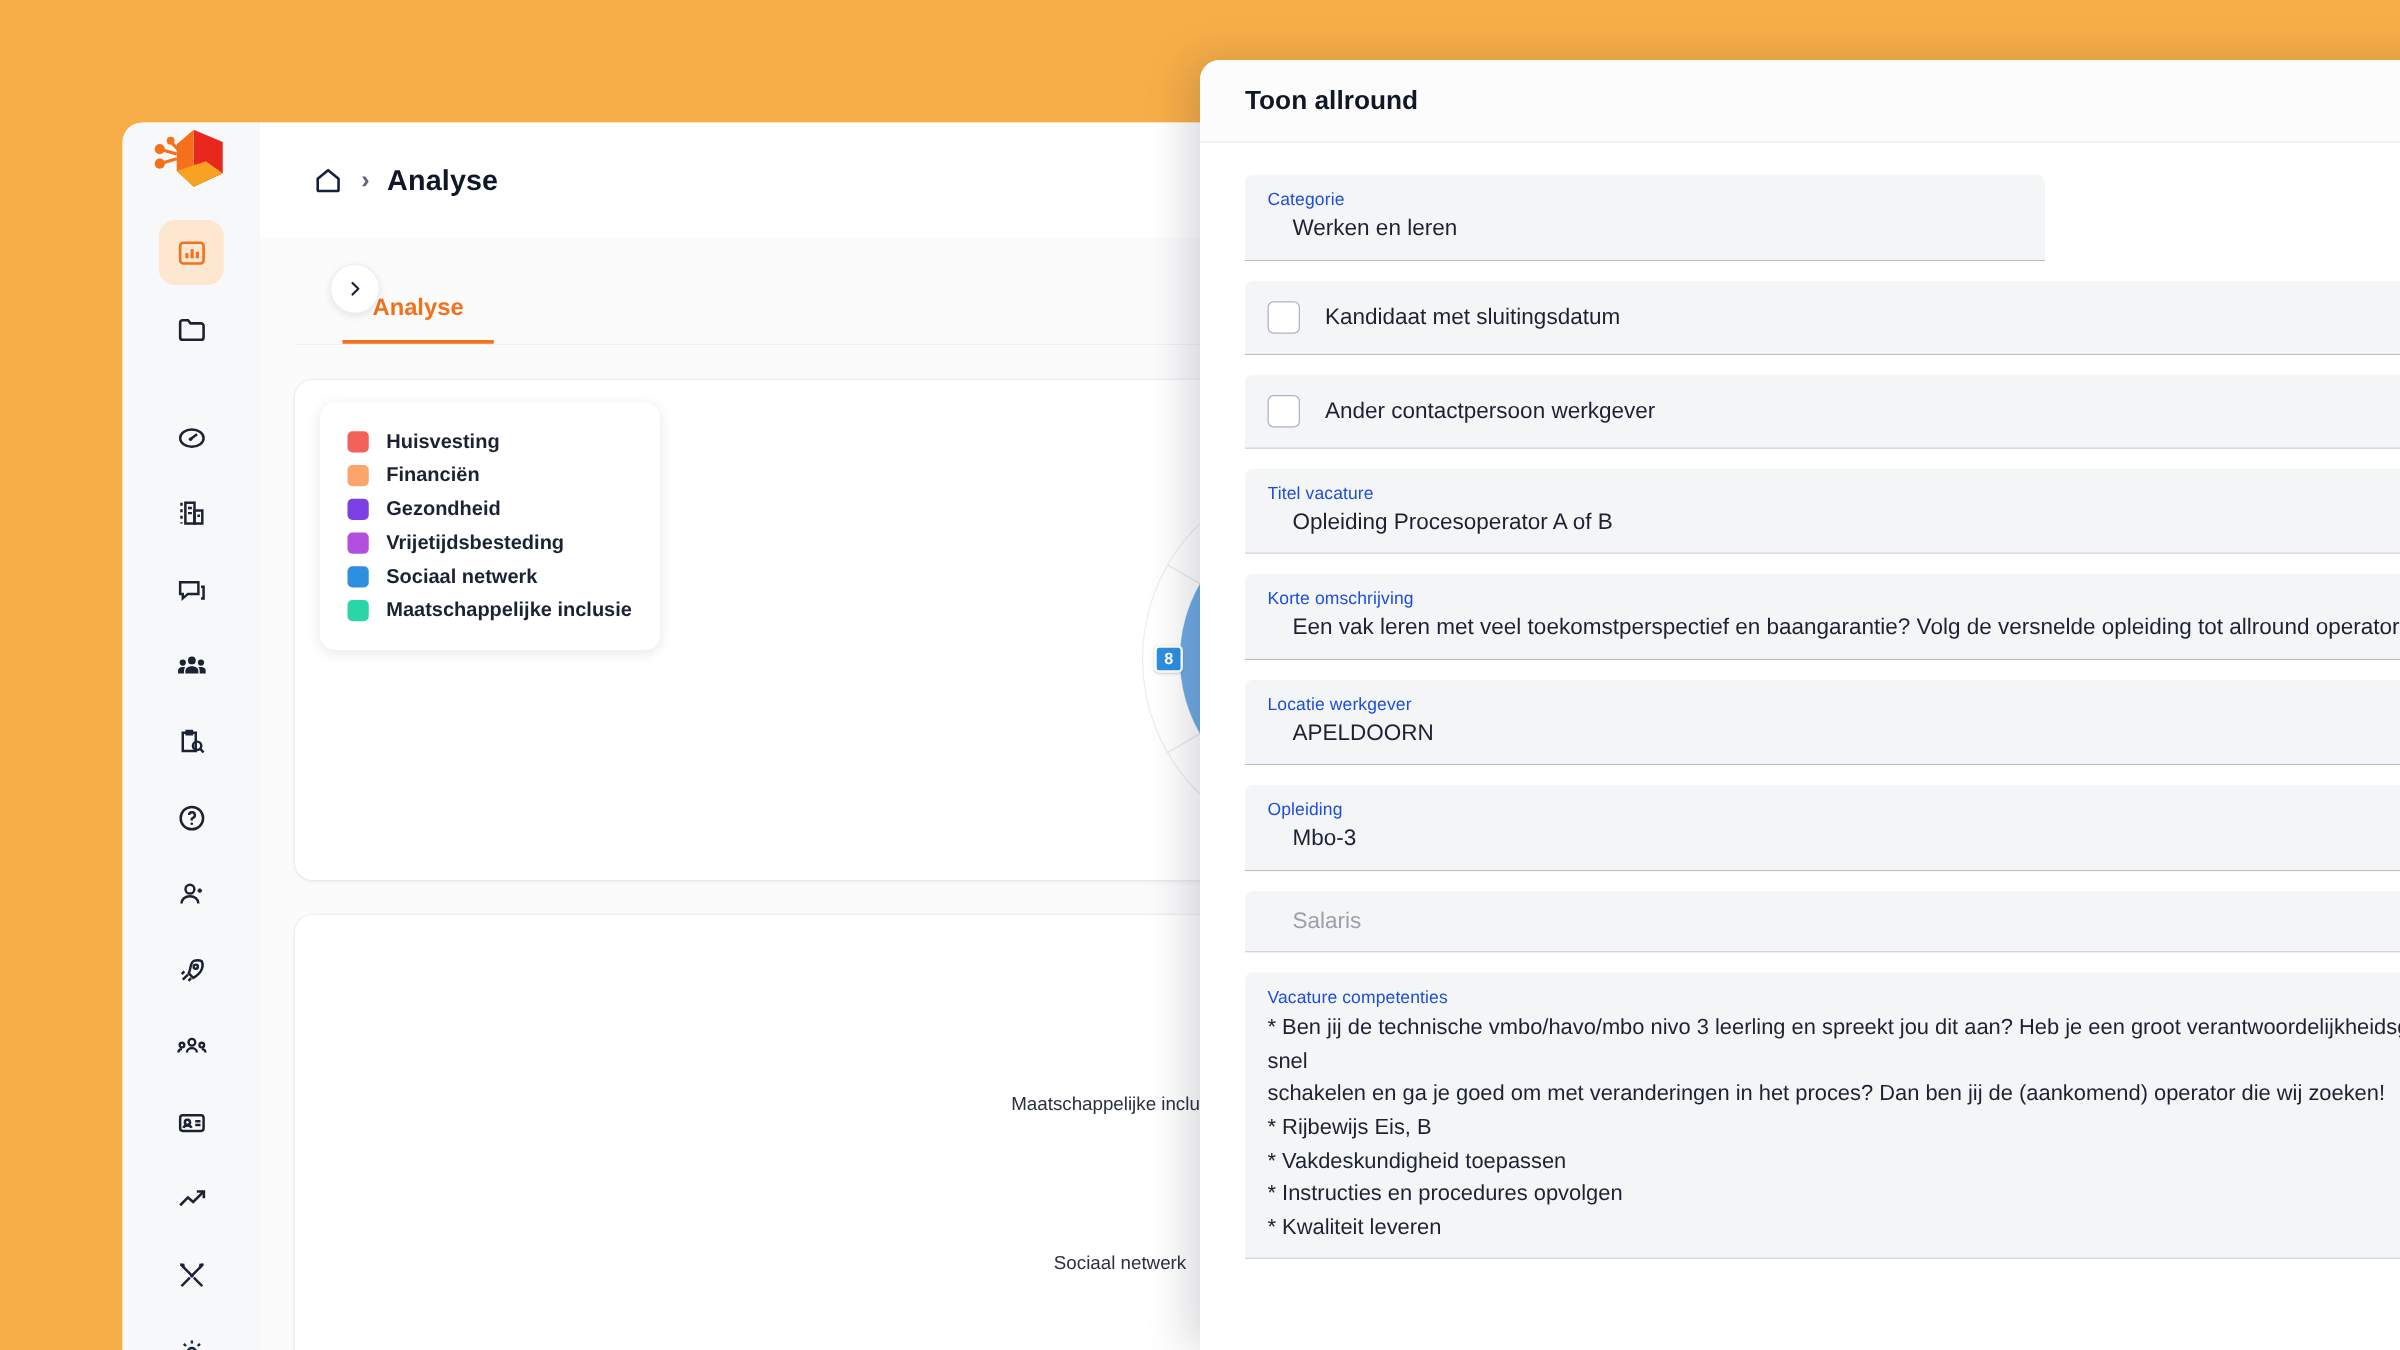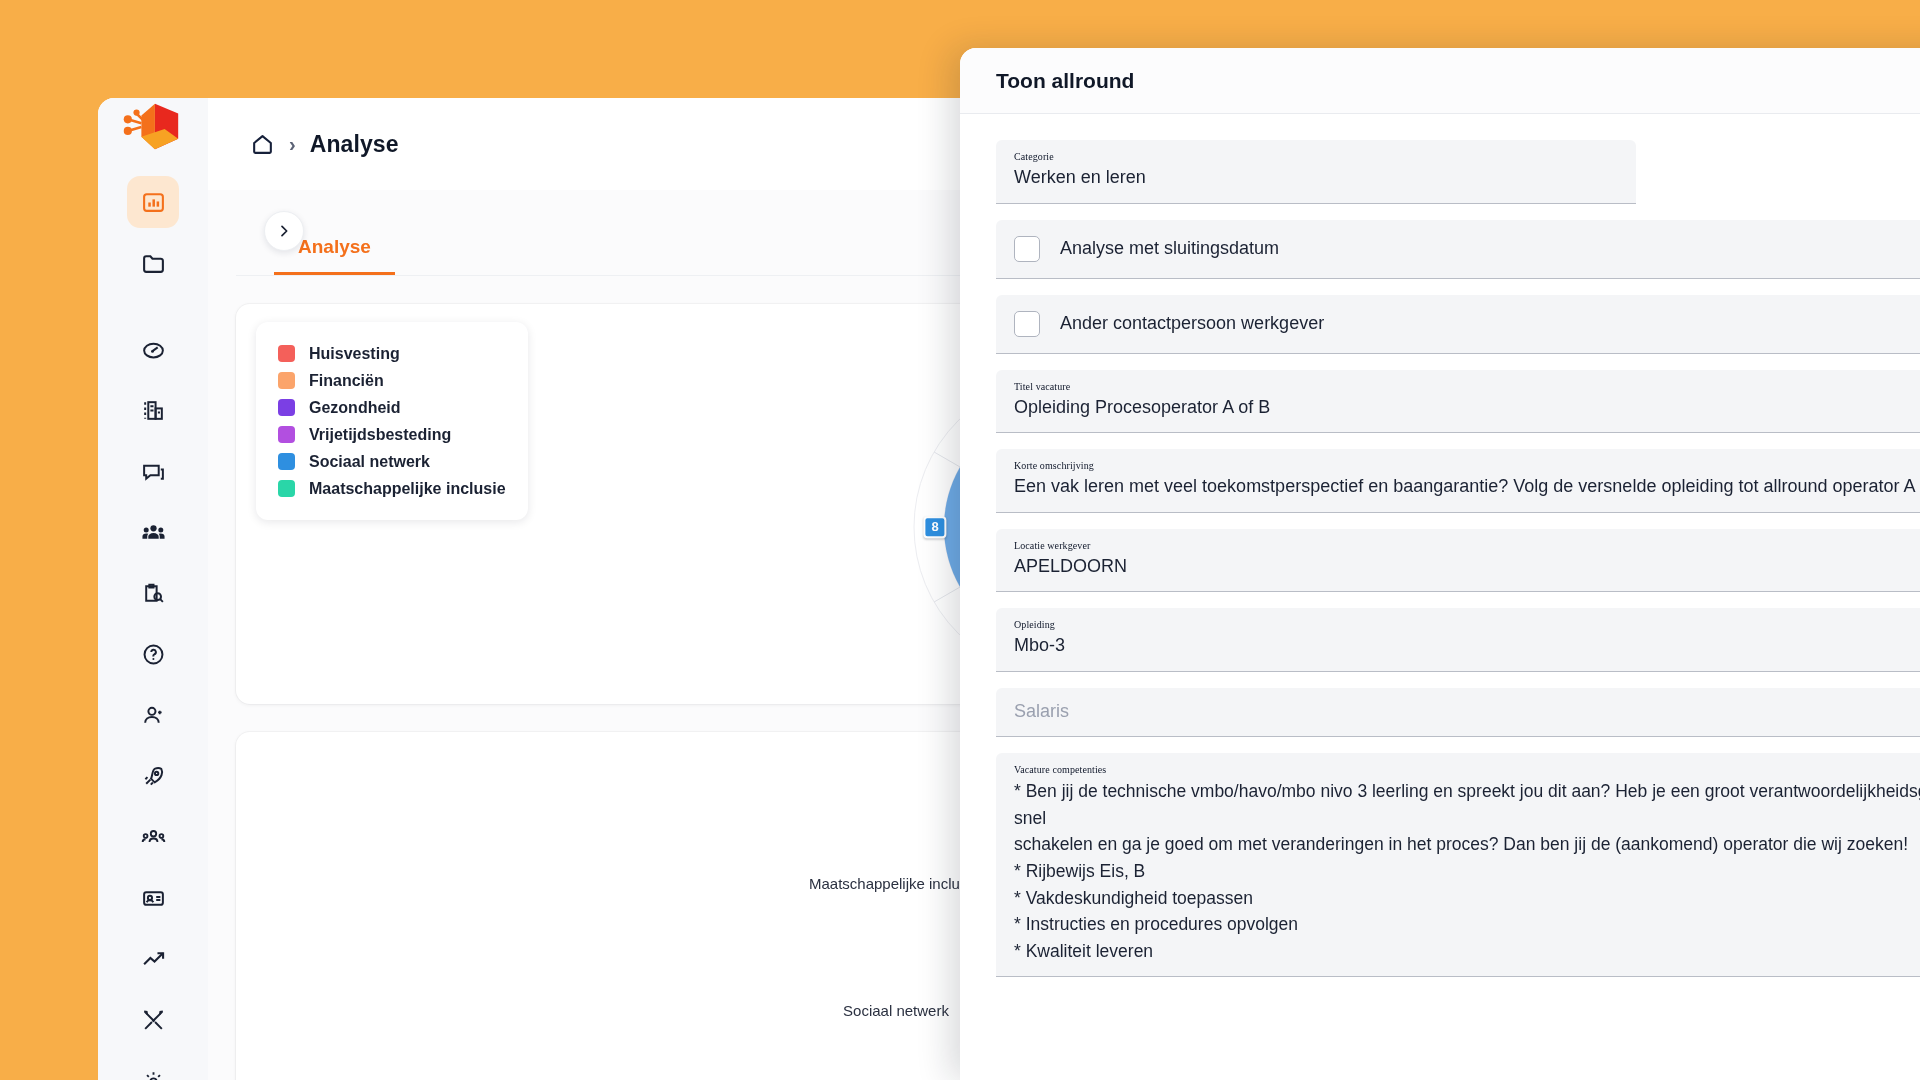--- a/index.html
+++ b/index.html
@@ -131,22 +131,22 @@
   }
   .modal-title { font-size: 21px; font-weight:700; color:#101828; }
   .modal-body { padding: 26px 0 0 36px; }
 
   .field {
     background:#F4F5F7; border-bottom:1px solid #B9BDC6;
     border-radius: 6px 6px 0 0; padding: 11px 18px 12px 18px;
     margin-bottom: 16px;
   }
   .field.w-half { width: 640px; }
-  .f-label { font-size: 10px; color:#0f172a; margin-bottom: 3px; letter-spacing:.1px;font-family:Liberation Serif, serif; }
-  .f-value { font-size: 18px; color:#1B2233; line-height:1.42; white-space: pre-line; }
+  .f-label { font-size: 14px; color:#1d4ed8; margin-bottom: 3px; letter-spacing:.1px; }
+  .f-value { font-size: 18px; color:#1B2233; line-height:1.42; white-space: pre-line; margin-left: 20px; }
   .f-value.placeholder { color:#9AA0AF; }
 
   .row2 { display:flex; gap: 16px; }
 
   .check-field {
     background:#F4F5F7; border-bottom:1px solid #B9BDC6;
     border-radius: 6px 6px 0 0; padding: 16px 18px;
     margin-bottom: 16px; display:flex; align-items:center; gap: 20px;
   }
   .cbox { width: 26px; height: 26px; border-radius: 5px; border:1.5px solid #AFB4BF; background:#fff; flex:none; cursor:pointer; }
@@ -433,21 +433,21 @@
     </div>
     <div class="modal-body">
 
       <div class="field w-half">
         <div class="f-label">Categorie</div>
         <div class="f-value">Werken en leren</div>
       </div>
 
       <div class="check-field">
         <span class="cbox"></span>
-        <span class="c-label">Analyse met sluitingsdatum</span>
+        <span class="c-label">Kandidaat met sluitingsdatum</span>
       </div>
 
       <div class="check-field">
         <span class="cbox"></span>
         <span class="c-label">Ander contactpersoon werkgever</span>
       </div>
 
       <div class="field">
         <div class="f-label">Titel vacature</div>
         <div class="f-value">Opleiding Procesoperator A of B</div>

